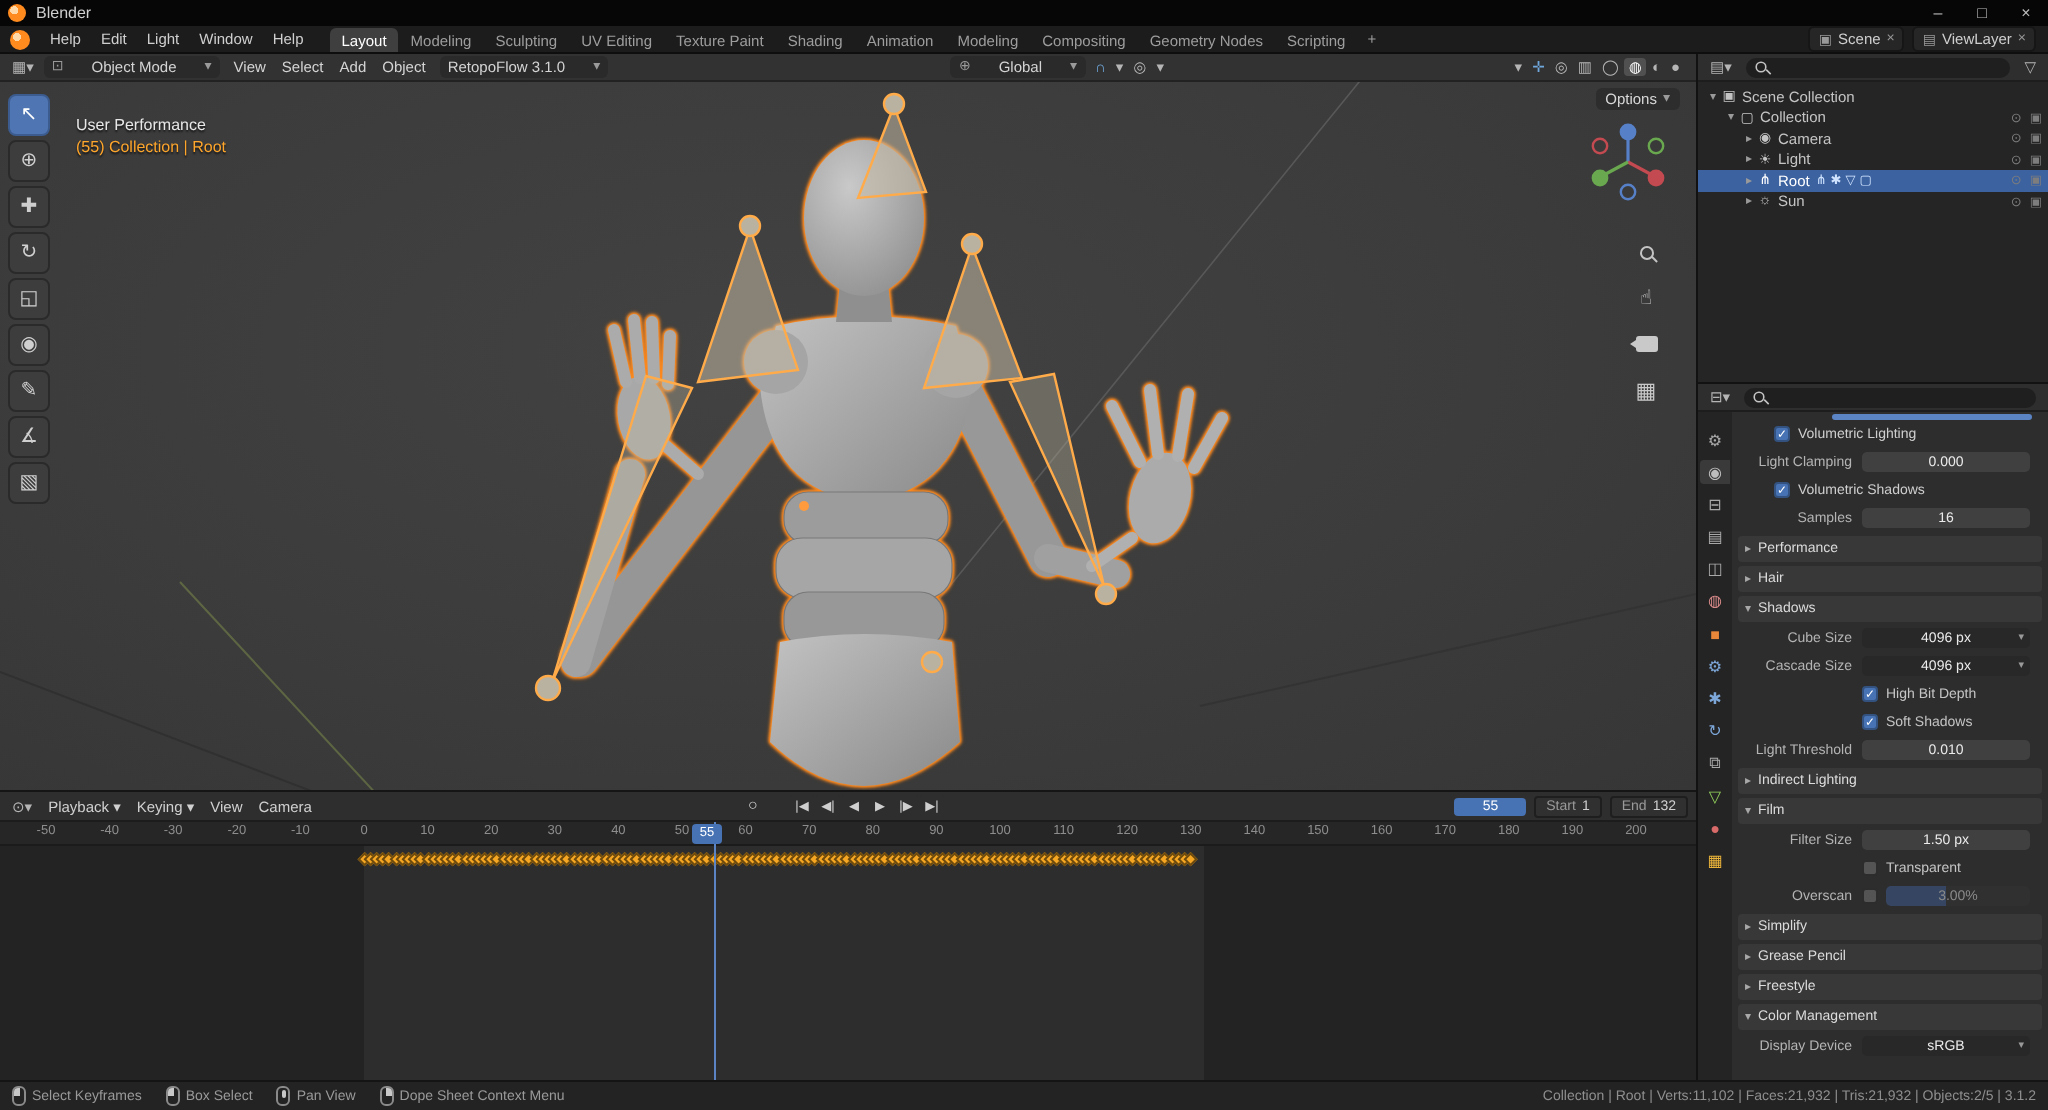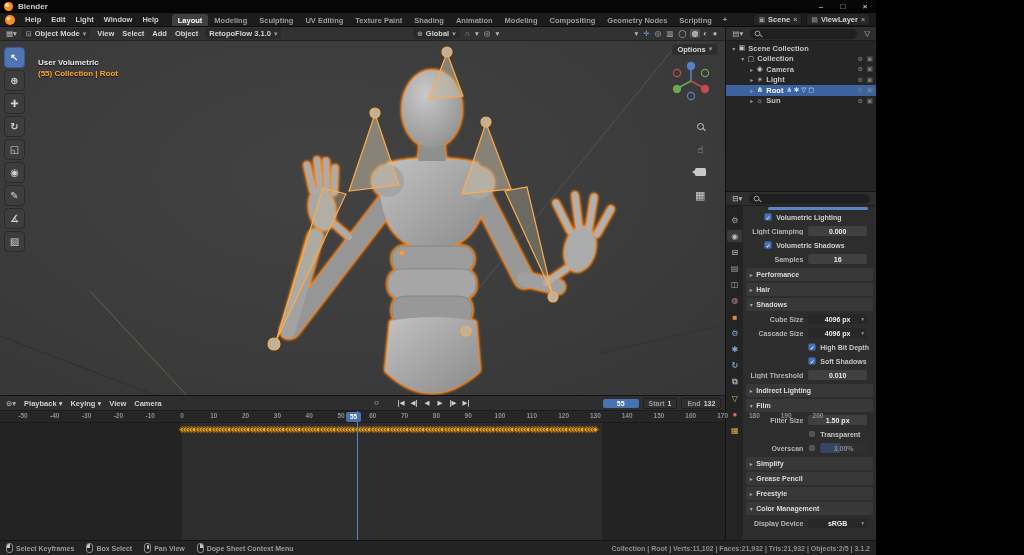--- a/index.html
+++ b/index.html
@@ -1,18 +1,18 @@
 <!DOCTYPE html>
 <html><head>
 <meta charset="utf-8">
 <style>
   * { margin:0; padding:0; box-sizing:border-box; }
   html,body { width:1024px; height:555px; overflow:hidden; background:#000;
     font-family:"Liberation Sans","DejaVu Sans",sans-serif; }
-  .window { width:876px; height:555px; display:flex; flex-direction:column; background:#84cc16;font-weight:bold; }
+  .window { width:1024px; height:555px; display:flex; flex-direction:column; background:#84cc16; }
 
   
   .titlebar { height:13px; background:#060606; display:flex; align-items:center; color:#cfcfcf; font-size:8px; flex:0 0 auto; }
   .blogo { width:9px; height:9px; border-radius:50%; background:radial-gradient(circle at 35% 35%, #ffd9a8 0 2px, #ff8a1e 2px 100%); margin:0 5px 0 4px; }
   .titlebar .apptitle { flex:1; }
   .winbtn { width:22px; text-align:center; color:#bbb; font-size:8px; }
 
   
   .topbar { height:14px; background:#1c1c1c; border-bottom:1px solid #0e0e0e; display:flex; align-items:center; font-size:7.5px; color:#cfcfcf; flex:0 0 auto; }
   .tb-logo { width:10px; height:10px; border-radius:50%; background:radial-gradient(circle at 35% 35%, #ffd9a8 0 2px, #ff8a1e 2px 100%); margin:0 5px; }
@@ -26,21 +26,21 @@
   .ic { color:#9a9a9a; font-size:7px; }
 
   
   .main { flex:1 1 auto; display:flex; min-height:0; }
   .left-col { width:848px; display:flex; flex-direction:column; }
   .right-col { width:176px; display:flex; flex-direction:column; border-left:1px solid #121212; }
 
   
   .vp-area { height:368px; display:flex; flex-direction:column; }
   .vp-header { height:14px; background:#323232; border-bottom:1px solid #222; display:flex; align-items:center; gap:3px; font-size:7.5px; color:#d4d4d4; padding:0 4px; }
-  .vp-header .dd { background:#2a2a2a; border-radius:3px; padding:1px 4px; display:flex; gap:3px; align-items:center; white-space:nowrap; }
+  .vp-header .dd { background:#2a2a2a; border-radius:3px; padding:1px 4px; display:flex; gap:14px; white-space:nowrap; }
   .vp-menu { padding:1px 4px; }
   .hicon { padding:0 2px; color:#b5b5b5; font-size:7.5px; }
   .hicon.active { background:#505050; border-radius:2px; color:#fff; }
   .hicon.blue { color:#6fa8dc; }
   .spacer { flex:1; }
 
   .vp-canvas { flex:1; position:relative; background:radial-gradient(ellipse at 45% 38%, #424242 0%, #3c3c3c 55%, #363636 100%); overflow:hidden; }
   .vp-canvas svg.scene { position:absolute; inset:0; }
 
   .toolbar { position:absolute; left:4px; top:6px; display:flex; flex-direction:column; gap:2px; z-index:5; }
@@ -299,21 +299,21 @@
               <div class="tool">✚</div>
               <div class="tool">↻</div>
               <div class="tool">◱</div>
               <div class="tool">◉</div>
               <div class="tool">✎</div>
               <div class="tool">∡</div>
               <div class="tool">▧</div>
             </div>
 
           <div class="vp-overlay">
-            <div class="l1">User Volumetric</div>
+            <div class="l1">User Performance</div>
             <div class="l2">(55) Collection | Root</div>
           </div>
 
           <div class="options-dd">
             <span>Options</span>
             <span class="ic">▾</span>
           </div>
 
           <div class="gizmo">
             <svg width="44" height="44" viewBox="0 0 44 44">

